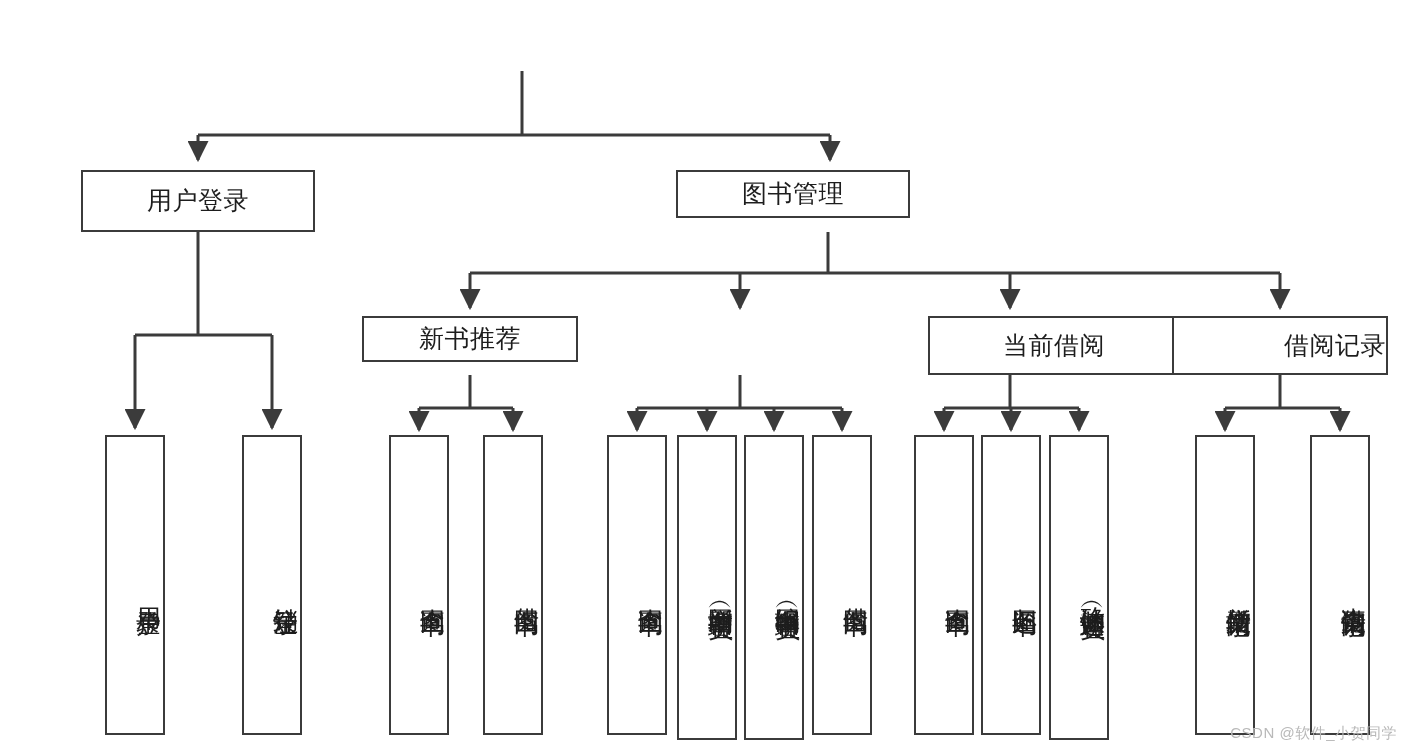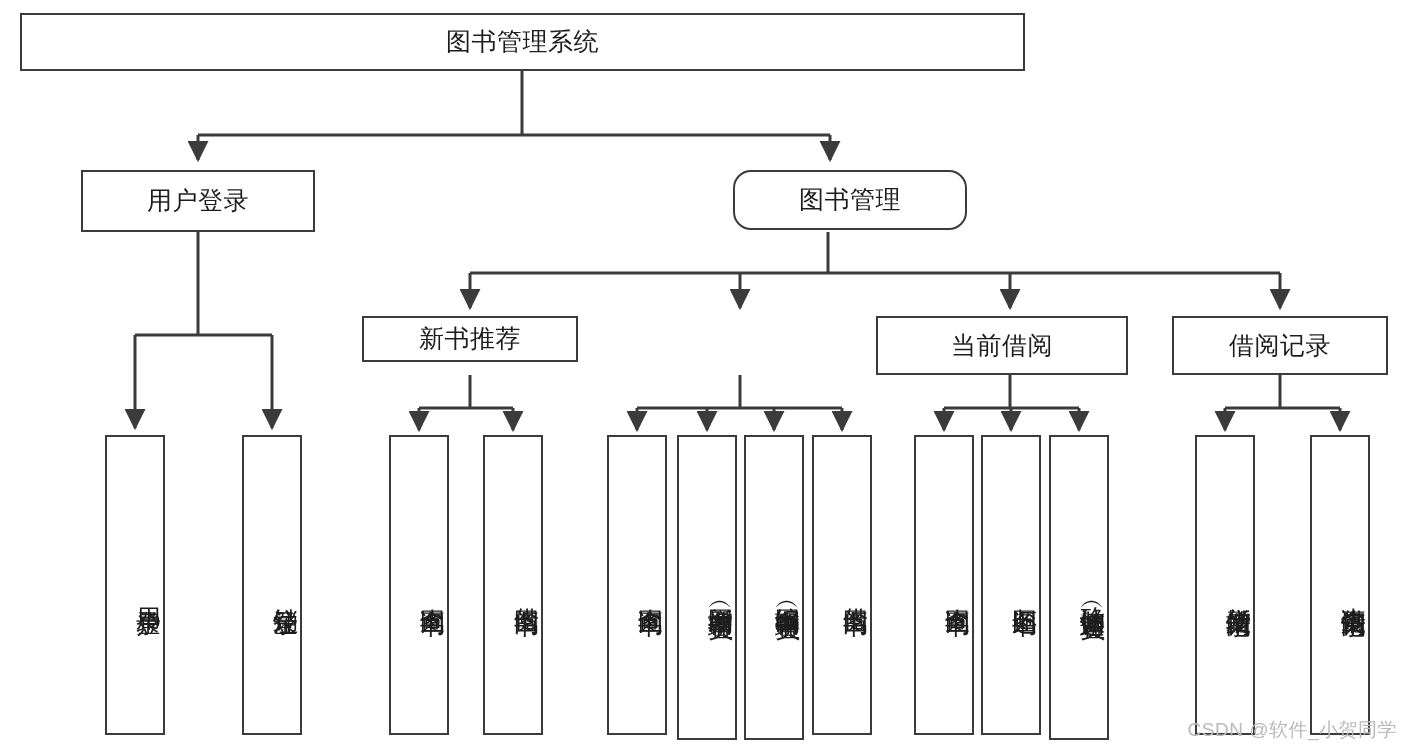--- a/index.html
+++ b/index.html
@@ -54,21 +54,21 @@
   .node.vert .vlabel {
     writing-mode: vertical-rl;
     text-orientation: upright;
     display: block;
     max-height: 100%;
   }
   .watermark {
     position: absolute;
     right: 8px;
     bottom: 4px;
-    font-size: 19px;
+    font-size: 15px;
     color: #b9b9b9;
     letter-spacing: 0.5px;
     white-space: nowrap;
   }
 </style>
 </head>
 <body>
 
 <div id="canvas">
 
@@ -115,38 +115,35 @@
       <path d="M 1011 408 L 1011 430" marker-end="url(#arrow)"></path>
       <path d="M 1079 408 L 1079 430" marker-end="url(#arrow)"></path>
 
       <path d="M 1280 375 L 1280 408"></path>
       <path d="M 1225 408 L 1340 408"></path>
       <path d="M 1225 408 L 1225 430" marker-end="url(#arrow)"></path>
       <path d="M 1340 408 L 1340 430" marker-end="url(#arrow)"></path>
     </g>
   </svg>
 
-  <div class="node horiz" style="left:20px; top:13px; width:1005px; height:58px;">
-    <span>图书管理系统</span>
-  </div>
 
   <div class="node horiz" style="left:81px; top:170px; width:234px; height:62px;">
     <span>用户登录</span>
   </div>
-  <div class="node horiz" style="left:733px; top:170px; width:234px; height:60px;border-radius:18px;">
+  <div class="node horiz" style="left:676px; top:170px; width:234px; height:48px;">
     <span>图书管理</span>
   </div>
 
   <div class="node horiz" style="left:362px; top:316px; width:216px; height:46px;">
     <span>新书推荐</span>
   </div>
-  <div class="node horiz" style="left:876px; top:316px; width:252px; height:59px;">
+  <div class="node horiz" style="left:928px; top:316px; width:252px; height:59px;">
     <span>当前借阅</span>
   </div>
-  <div class="node horiz" style="left:1172px; top:316px; width:216px; height:59px;">
+  <div class="node horiz" style="left:1172px; top:316px; width:216px; height:59px;justify-content:flex-end;">
     <span>借阅记录</span>
   </div>
 
   <div class="node vert" style="left:105px; top:435px; width:60px; height:300px;">
     <span class="vlabel">用户登录</span>
   </div>
   <div class="node vert" style="left:242px; top:435px; width:60px; height:300px;">
     <span class="vlabel">注销登录</span>
   </div>
 

